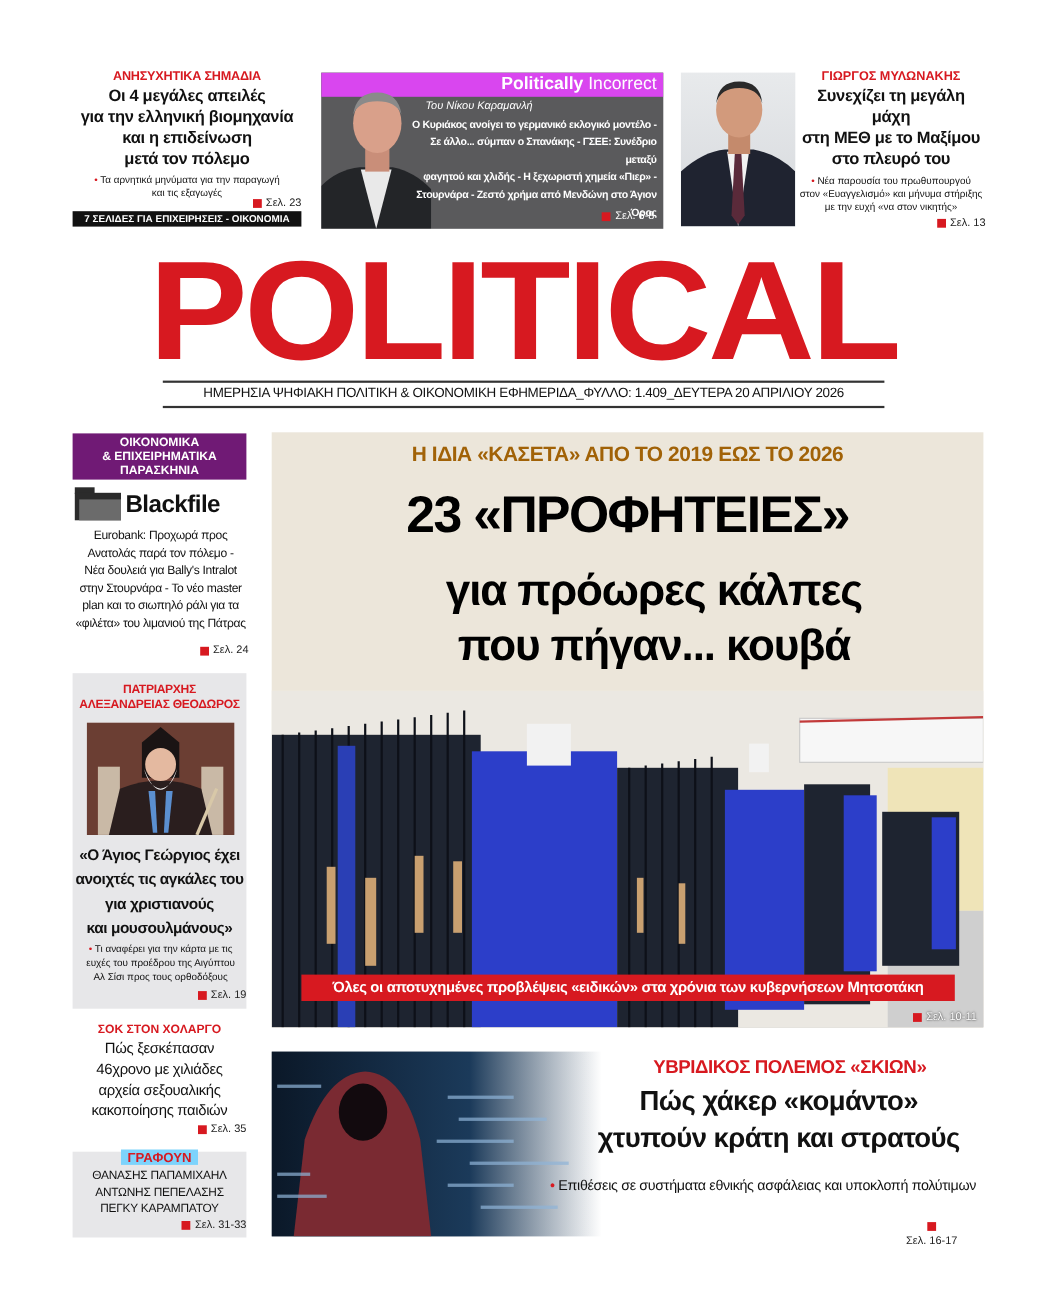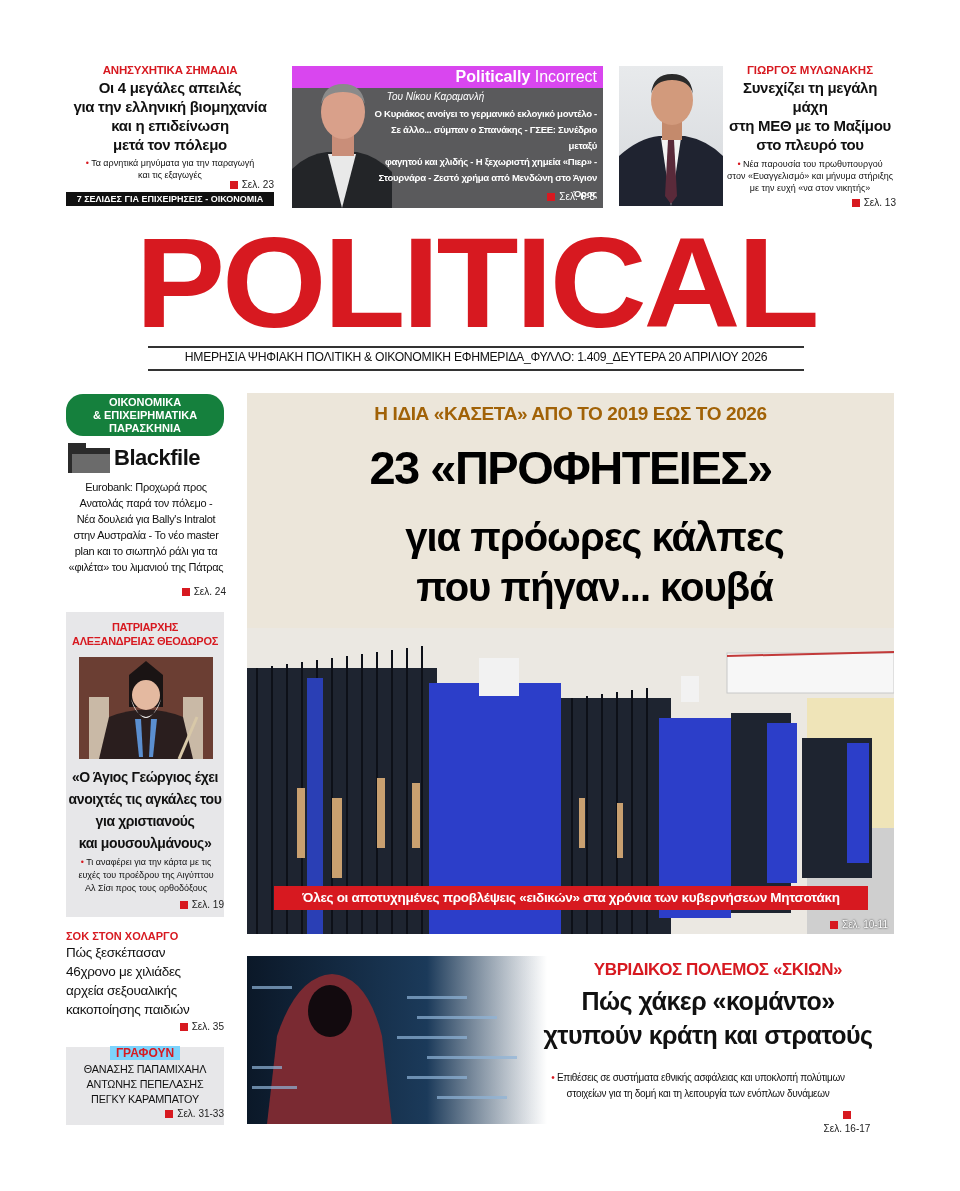--- a/index.html
+++ b/index.html
@@ -35,38 +35,38 @@
   #tr-pr { left: 820px; top: 197px; width: 76px; }
 
   
   #mast { left: 148px; top: 222px; width: 656px; height: 122px; }
   #mast .logo { font-size: 128px; font-weight: bold; color: #d71920; line-height: 122px; letter-spacing: -3px; text-align: center; transform: scaleX(1.05); transform-origin: center; font-family: "Liberation Sans", sans-serif; }
   #rule-top { left: 148px; top: 346px; width: 656px; height: 2px; background: #333; }
   #tagline { left: 148px; top: 350px; width: 656px; text-align: center; font-size: 12.2px; letter-spacing: -0.3px; color: #111; }
   #rule-bot { left: 148px; top: 369px; width: 656px; height: 2px; background: #333; }
 
   
-  #ok-banner { left: 66px; top: 394px; width: 158px; height: 42px; background: #15803d; color: #fff; text-align: center; font-size: 11px; font-weight: bold; line-height: 13px; padding-top: 2px; border-radius: 17px; }
+  #ok-banner { left: 66px; top: 394px; width: 158px; height: 42px; background: #701a75; color: #fff; text-align: center; font-size: 11px; font-weight: bold; line-height: 13px; padding-top: 2px; }
   #blackfile { left: 68px; top: 440px; width: 158px; height: 36px; display: flex; align-items: center; gap: 4px; }
   #blackfile .folder { width: 42px; height: 30px; position: relative; }
   #blackfile .folder .tab { position: absolute; left: 0; top: 0; width: 18px; height: 6px; background: #2b2b2b; }
   #blackfile .folder .body { position: absolute; left: 0; top: 5px; width: 42px; height: 25px; background: #2b2b2b; }
   #blackfile .folder .inner { position: absolute; left: 4px; top: 11px; width: 38px; height: 19px; background: #6b6b6b; }
   #blackfile .word { font-size: 22px; font-weight: 900; letter-spacing: -0.5px; }
   #bf-text { left: 66px; top: 479px; width: 160px; text-align: center; font-size: 11px; line-height: 16px; letter-spacing: -0.3px; }
   #bf-pr { left: 150px; top: 586px; width: 76px; }
 
   #patr-box { left: 66px; top: 612px; width: 158px; height: 305px; background: #e7e7e9; }
   #patr-kicker { left: 66px; top: 620px; width: 158px; text-align: center; font-size: 11px; font-weight: bold; color: #d71920; line-height: 14px; letter-spacing: -0.3px; }
   #patr-photo { left: 79px; top: 657px; width: 134px; height: 102px; background: linear-gradient(180deg,#7a4a3c 0%,#4d2b22 100%); overflow: hidden; }
   #patr-quote { left: 66px; top: 766px; width: 158px; text-align: center; font-size: 14px; font-weight: bold; line-height: 22px; letter-spacing: -0.4px; }
   #patr-sub { left: 68px; top: 856px; width: 156px; text-align: center; font-size: 9px; line-height: 13px; }
   #patr-pr { left: 150px; top: 899px; width: 74px; }
 
-  #sok { left: 66px; top: 930px; width: 158px; }
+  #sok { left: 66px; top: 930px; width: 158px; text-align: center; }
   #sok .kicker { font-size: 11px; font-weight: bold; color: #d71920; }
   #sok .head { font-size: 13.5px; font-weight: normal; line-height: 19px; margin-top: 1px; letter-spacing: -0.3px; }
   #sok-pr { left: 150px; top: 1021px; width: 74px; }
 
   #graf-box { left: 66px; top: 1047px; width: 158px; height: 78px; background: #e7e7e9; }
   #graf-title { left: 66px; top: 1043px; width: 158px; text-align: center; }
   #graf-title span { background: #7dd3fc; color: #d71920; font-weight: bold; font-size: 12px; padding: 0 6px; }
   #graf-names { left: 66px; top: 1062px; width: 158px; text-align: center; font-size: 10.8px; line-height: 15px; letter-spacing: -0.2px; }
   #graf-pr { left: 140px; top: 1108px; width: 84px; }
 
@@ -76,21 +76,21 @@
   #main-head { left: 247px; top: 440px; width: 647px; text-align: center; font-size: 47px; font-weight: 900; line-height: 56px; letter-spacing: -1.5px; color: #000; }
   #main-sub { left: 247px; top: 512px; width: 647px; text-align: center; font-size: 40px; font-weight: bold; line-height: 50px; letter-spacing: -1px; color: #000; padding-left: 48px; }
   #main-photo { left: 247px; top: 628px; width: 647px; height: 306px; overflow: hidden; background: linear-gradient(180deg,#f2efe9 0%,#e9e6e0 40%,#c9c7c4 100%); }
   #main-caption { left: 274px; top: 886px; width: 594px; height: 24px; background: #d71920; color: #fff; font-size: 13.5px; font-weight: bold; line-height: 24px; text-align: center; letter-spacing: -0.3px; }
   #main-pr { left: 796px; top: 919px; width: 92px; color: #222; }
 
   
   #hack-photo { left: 247px; top: 956px; width: 300px; height: 168px; overflow: hidden; background: linear-gradient(90deg,#0c1a2c 0%,#1a3450 55%,rgba(255,255,255,0) 100%); }
   #hack-kicker { left: 540px; top: 960px; width: 356px; text-align: center; font-size: 17px; font-weight: bold; color: #d71920; letter-spacing: -0.4px; }
   #hack-head { left: 520px; top: 984px; width: 376px; text-align: center; font-size: 25px; font-weight: bold; line-height: 34px; letter-spacing: -0.5px; }
-  #hack-sub { left: 500px; top: 1070px; width: 396px; text-align: center; font-size: 10px; line-height: 16px; letter-spacing: -0.3px; }
+  #hack-sub { left: 500px; top: 1070px; width: 396px; font-size: 13px; line-height: 16px; letter-spacing: -0.3px; }
   #hack-pr { left: 800px; top: 1111px; width: 94px; flex-direction: column; }
 </style>
 </head>
 <body>
 
 <div id="tl" class="abs">
   <div class="kicker">ΑΝΗΣΥΧΗΤΙΚΑ ΣΗΜΑΔΙΑ</div>
   <div class="head">
     <div>Οι 4 μεγάλες απειλές</div>
     <div>για την ελληνική βιομηχανία</div>
@@ -175,21 +175,21 @@
       <div class="tab"></div>
       <div class="body"></div>
       <div class="inner"></div>
     </div>
   <div class="word">Blackfile</div>
 </div>
 <div id="bf-text" class="abs">
   <div>Eurobank: Προχωρά προς</div>
   <div>Ανατολάς παρά τον πόλεμο -</div>
   <div>Νέα δουλειά για Bally's Intralot</div>
-  <div>στην Αυστραλία - Το νέο master</div>
+  <div>στην Στουρνάρα - Το νέο master</div>
   <div>plan και το σιωπηλό ράλι για τα</div>
   <div>«φιλέτα» του λιμανιού της Πάτρας</div>
 </div>
 <div id="bf-pr" class="abs page-ref">
     <span class="sq"></span>
     <span>Σελ. 24</span>
   </div>
 
 <div id="patr-box" class="abs"></div>
 <div id="patr-kicker" class="abs">
@@ -345,18 +345,17 @@
     </g>
   </svg>
 </div>
 <div id="hack-kicker" class="abs">ΥΒΡΙΔΙΚΟΣ ΠΟΛΕΜΟΣ «ΣΚΙΩΝ»</div>
 <div id="hack-head" class="abs">
   <div>Πώς χάκερ «κομάντο»</div>
   <div>χτυπούν κράτη και στρατούς</div>
 </div>
 <div id="hack-sub" class="abs">
   <div class="bullet">Επιθέσεις σε συστήματα εθνικής ασφάλειας και υποκλοπή πολύτιμων</div>
-  <div>στοιχείων για τη δομή και τη λειτουργία των ενόπλων δυνάμεων</div>
 </div>
 <div id="hack-pr" class="abs page-ref">
     <span class="sq"></span>
     <span>Σελ. 16-17</span>
   </div>
 
 </body></html>

